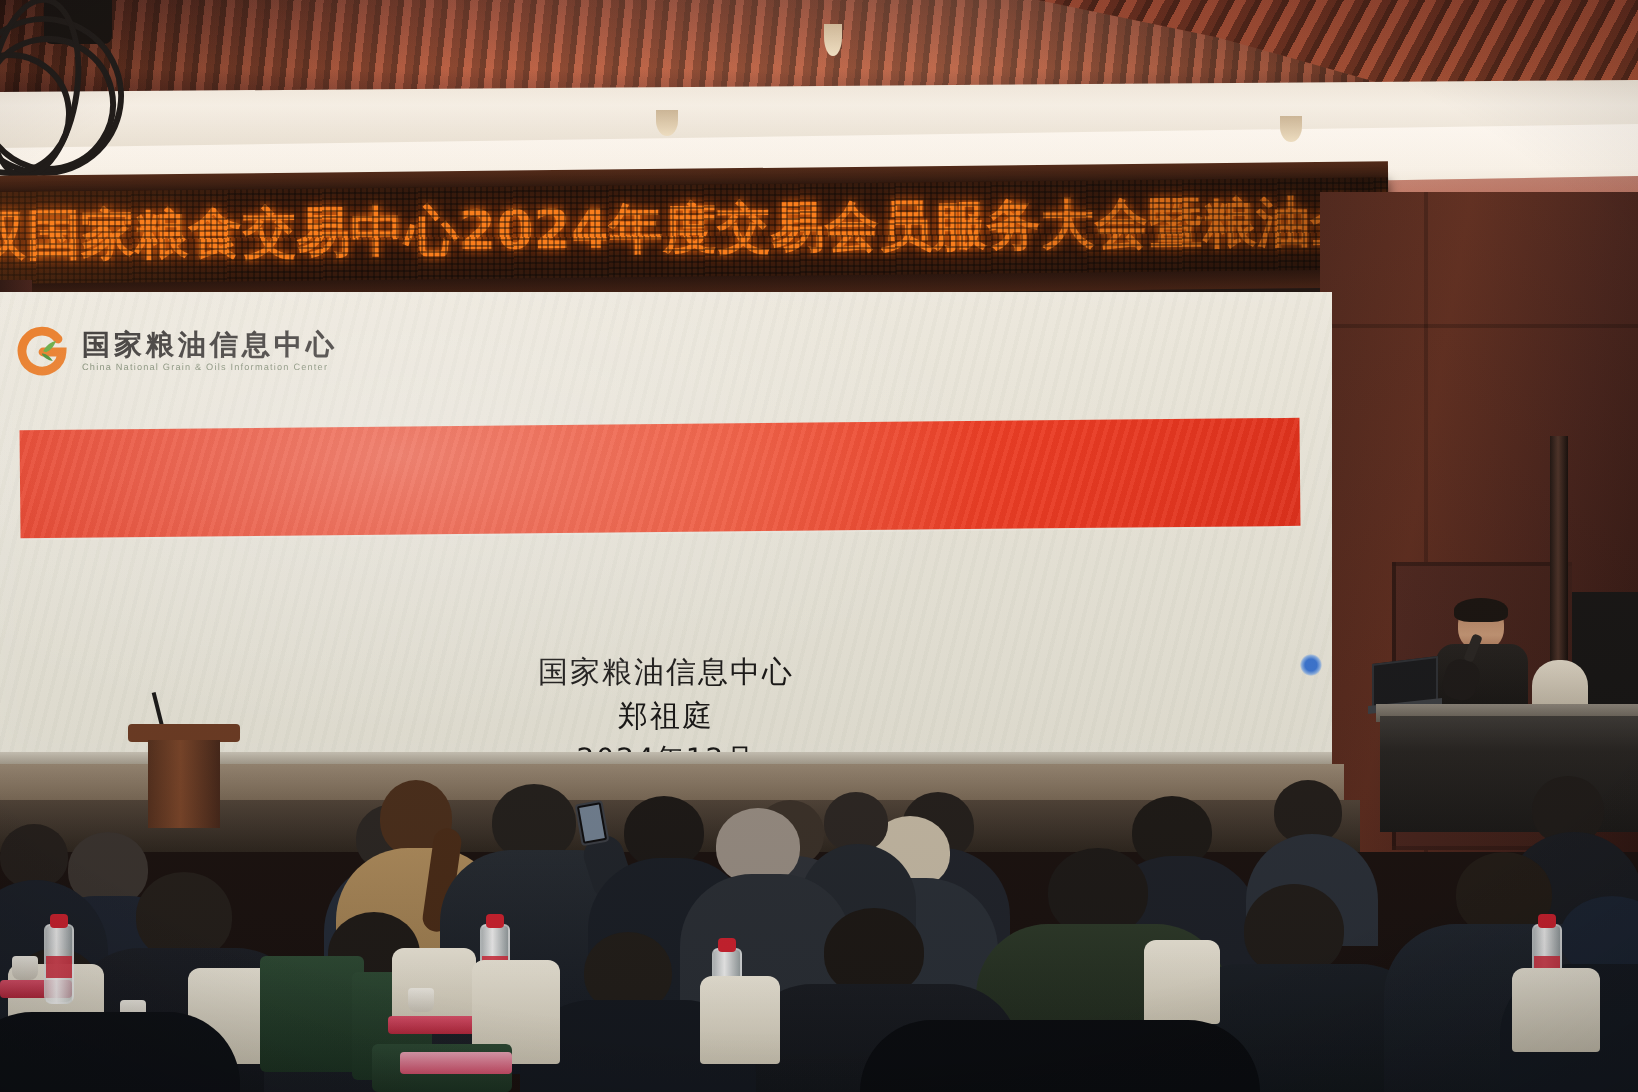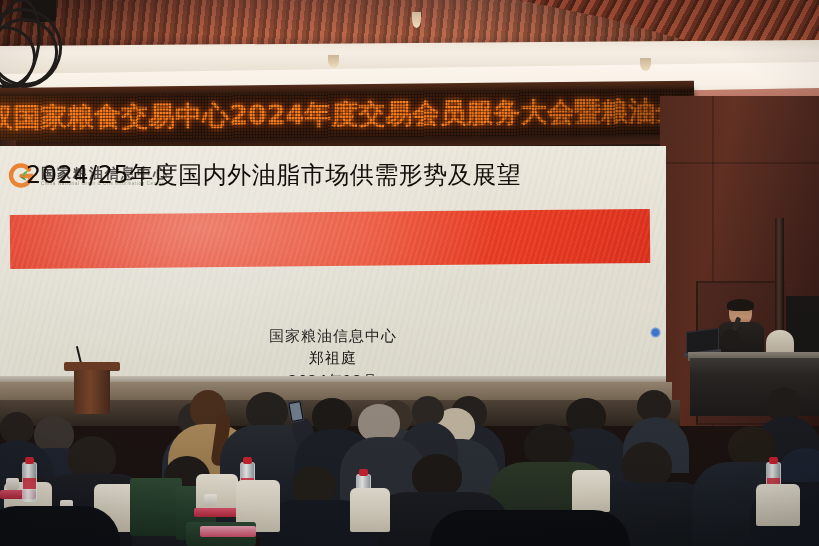--- a/index.html
+++ b/index.html
@@ -223,21 +223,20 @@
           <path d="M13.2 13.6c2.3.4 4 1.9 5.2 3.9-2.4-.3-4.2-1.4-5.4-3.2z" fill="#3f8f30"></path>
         </svg>
       </div>
       <div class="logo-text">
         <span class="logo-cn">国家粮油信息中心</span>
         <span class="logo-en">China National Grain &amp; Oils Information Center</span>
       </div>
     </div>
 
     <div class="title-band"></div>
-    <div class="title-text">2024/25年度国内外油脂市场供需形势及展望</div>
 
     <div class="presenter">
       <div>国家粮油信息中心</div>
       <div class="pname">郑祖庭</div>
       <div class="pdate">2024年12月</div>
     </div>
 
     <div class="screen-glare"></div>
   </div>
   <div class="blue-dot"></div>

